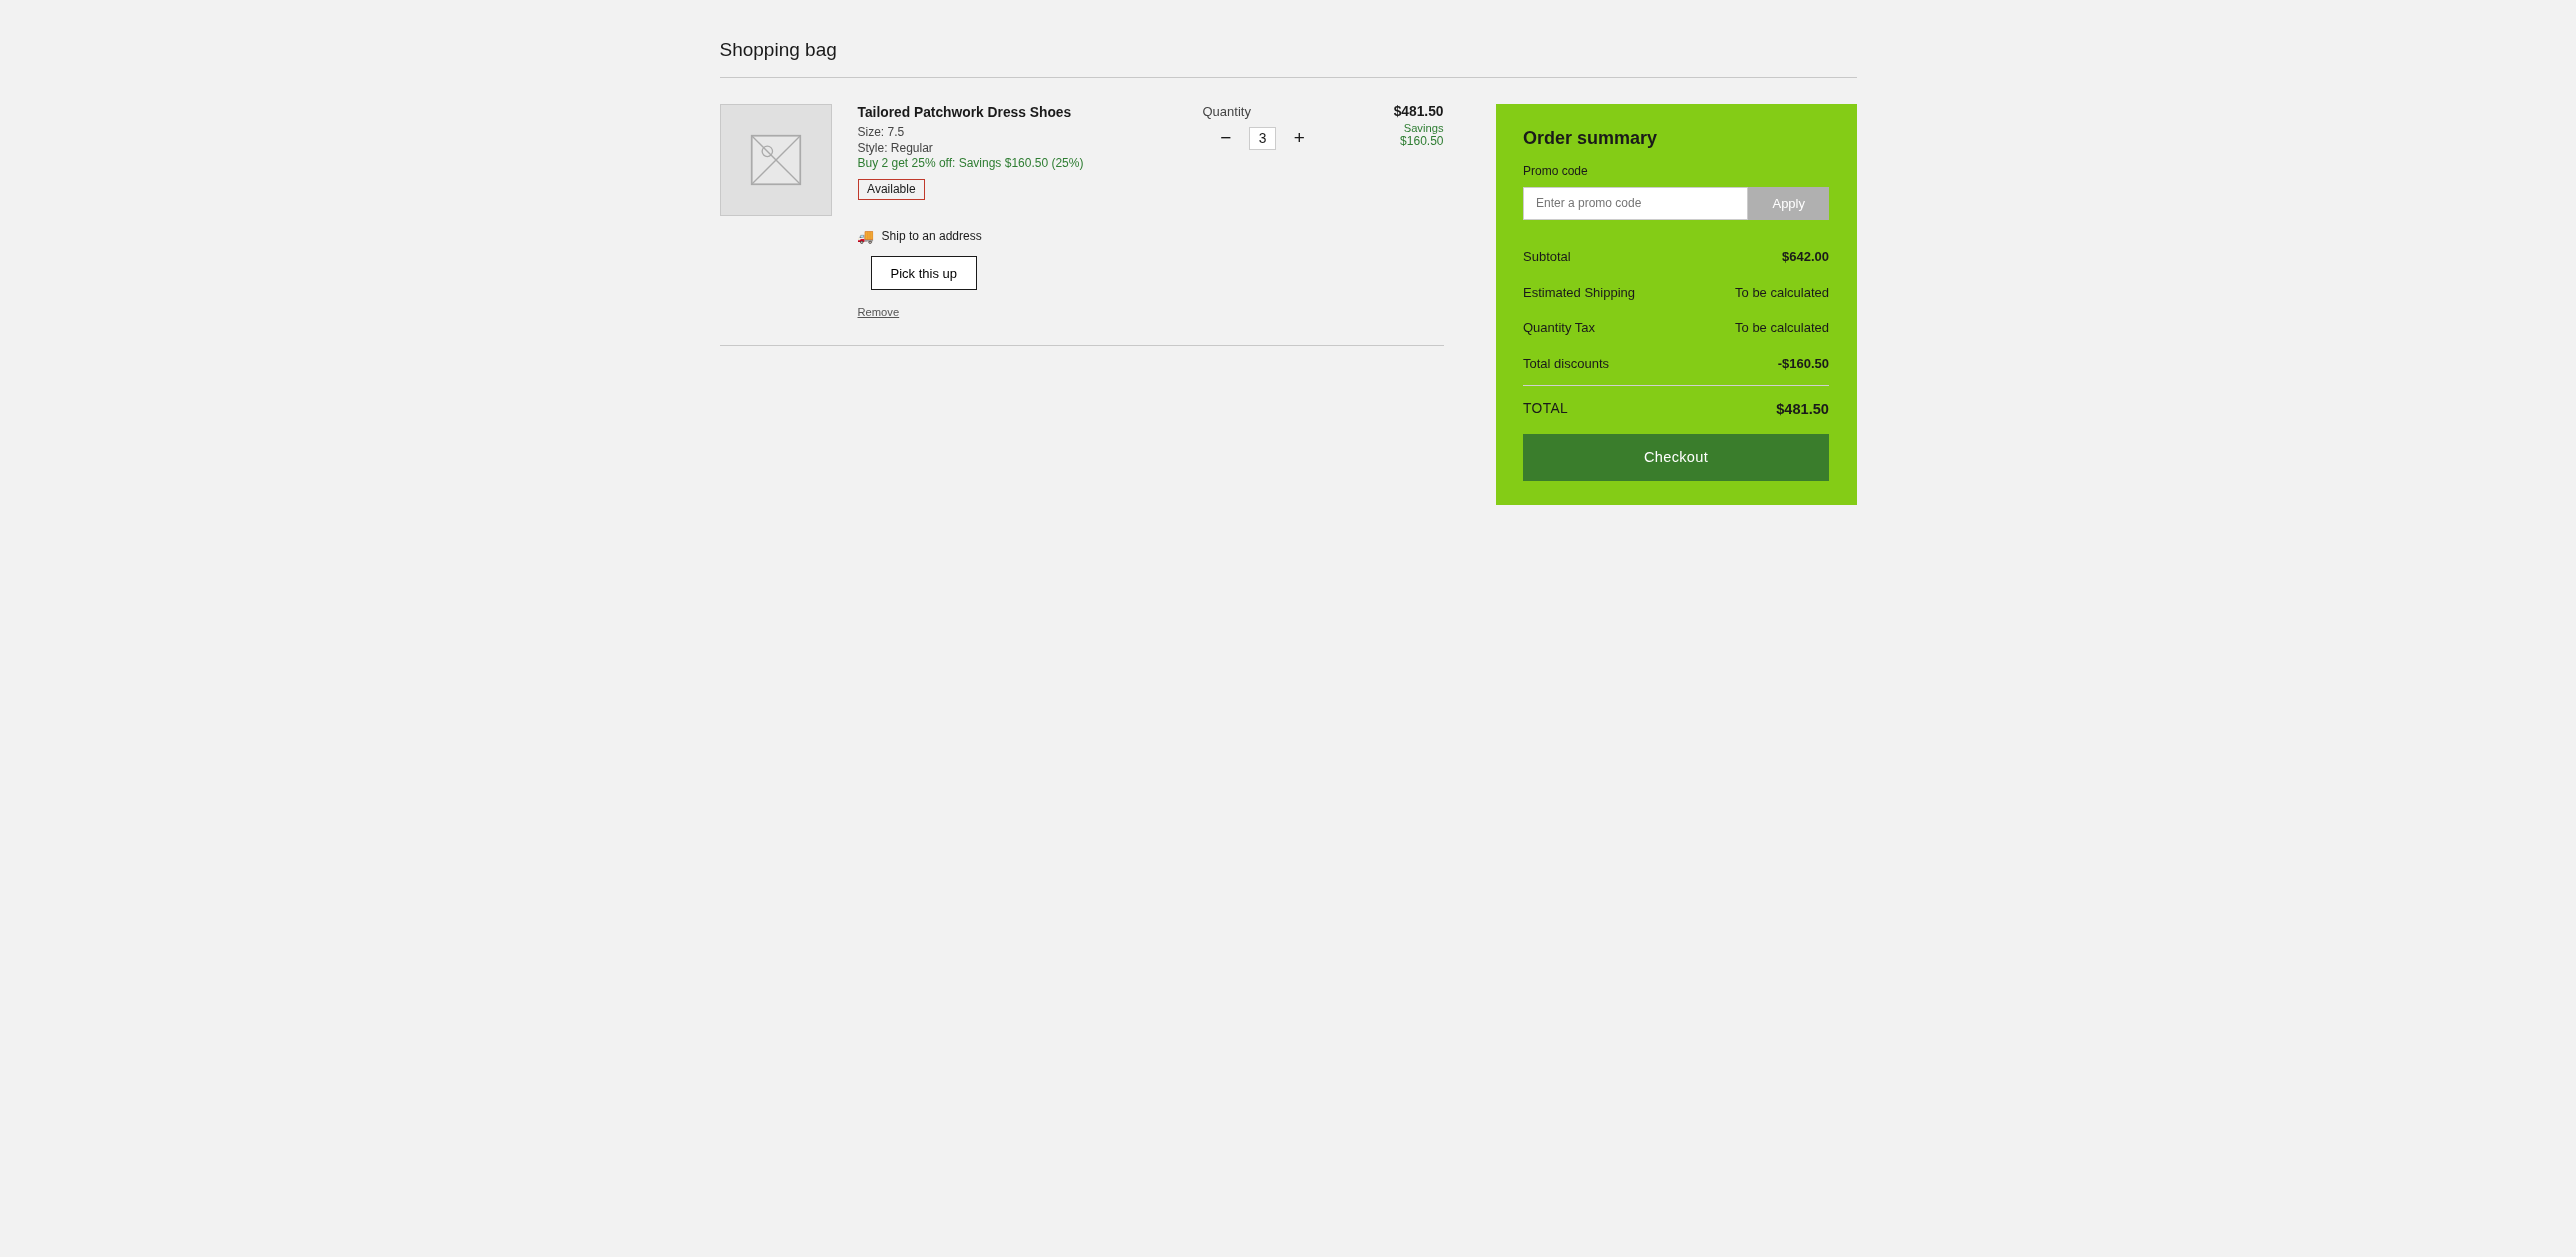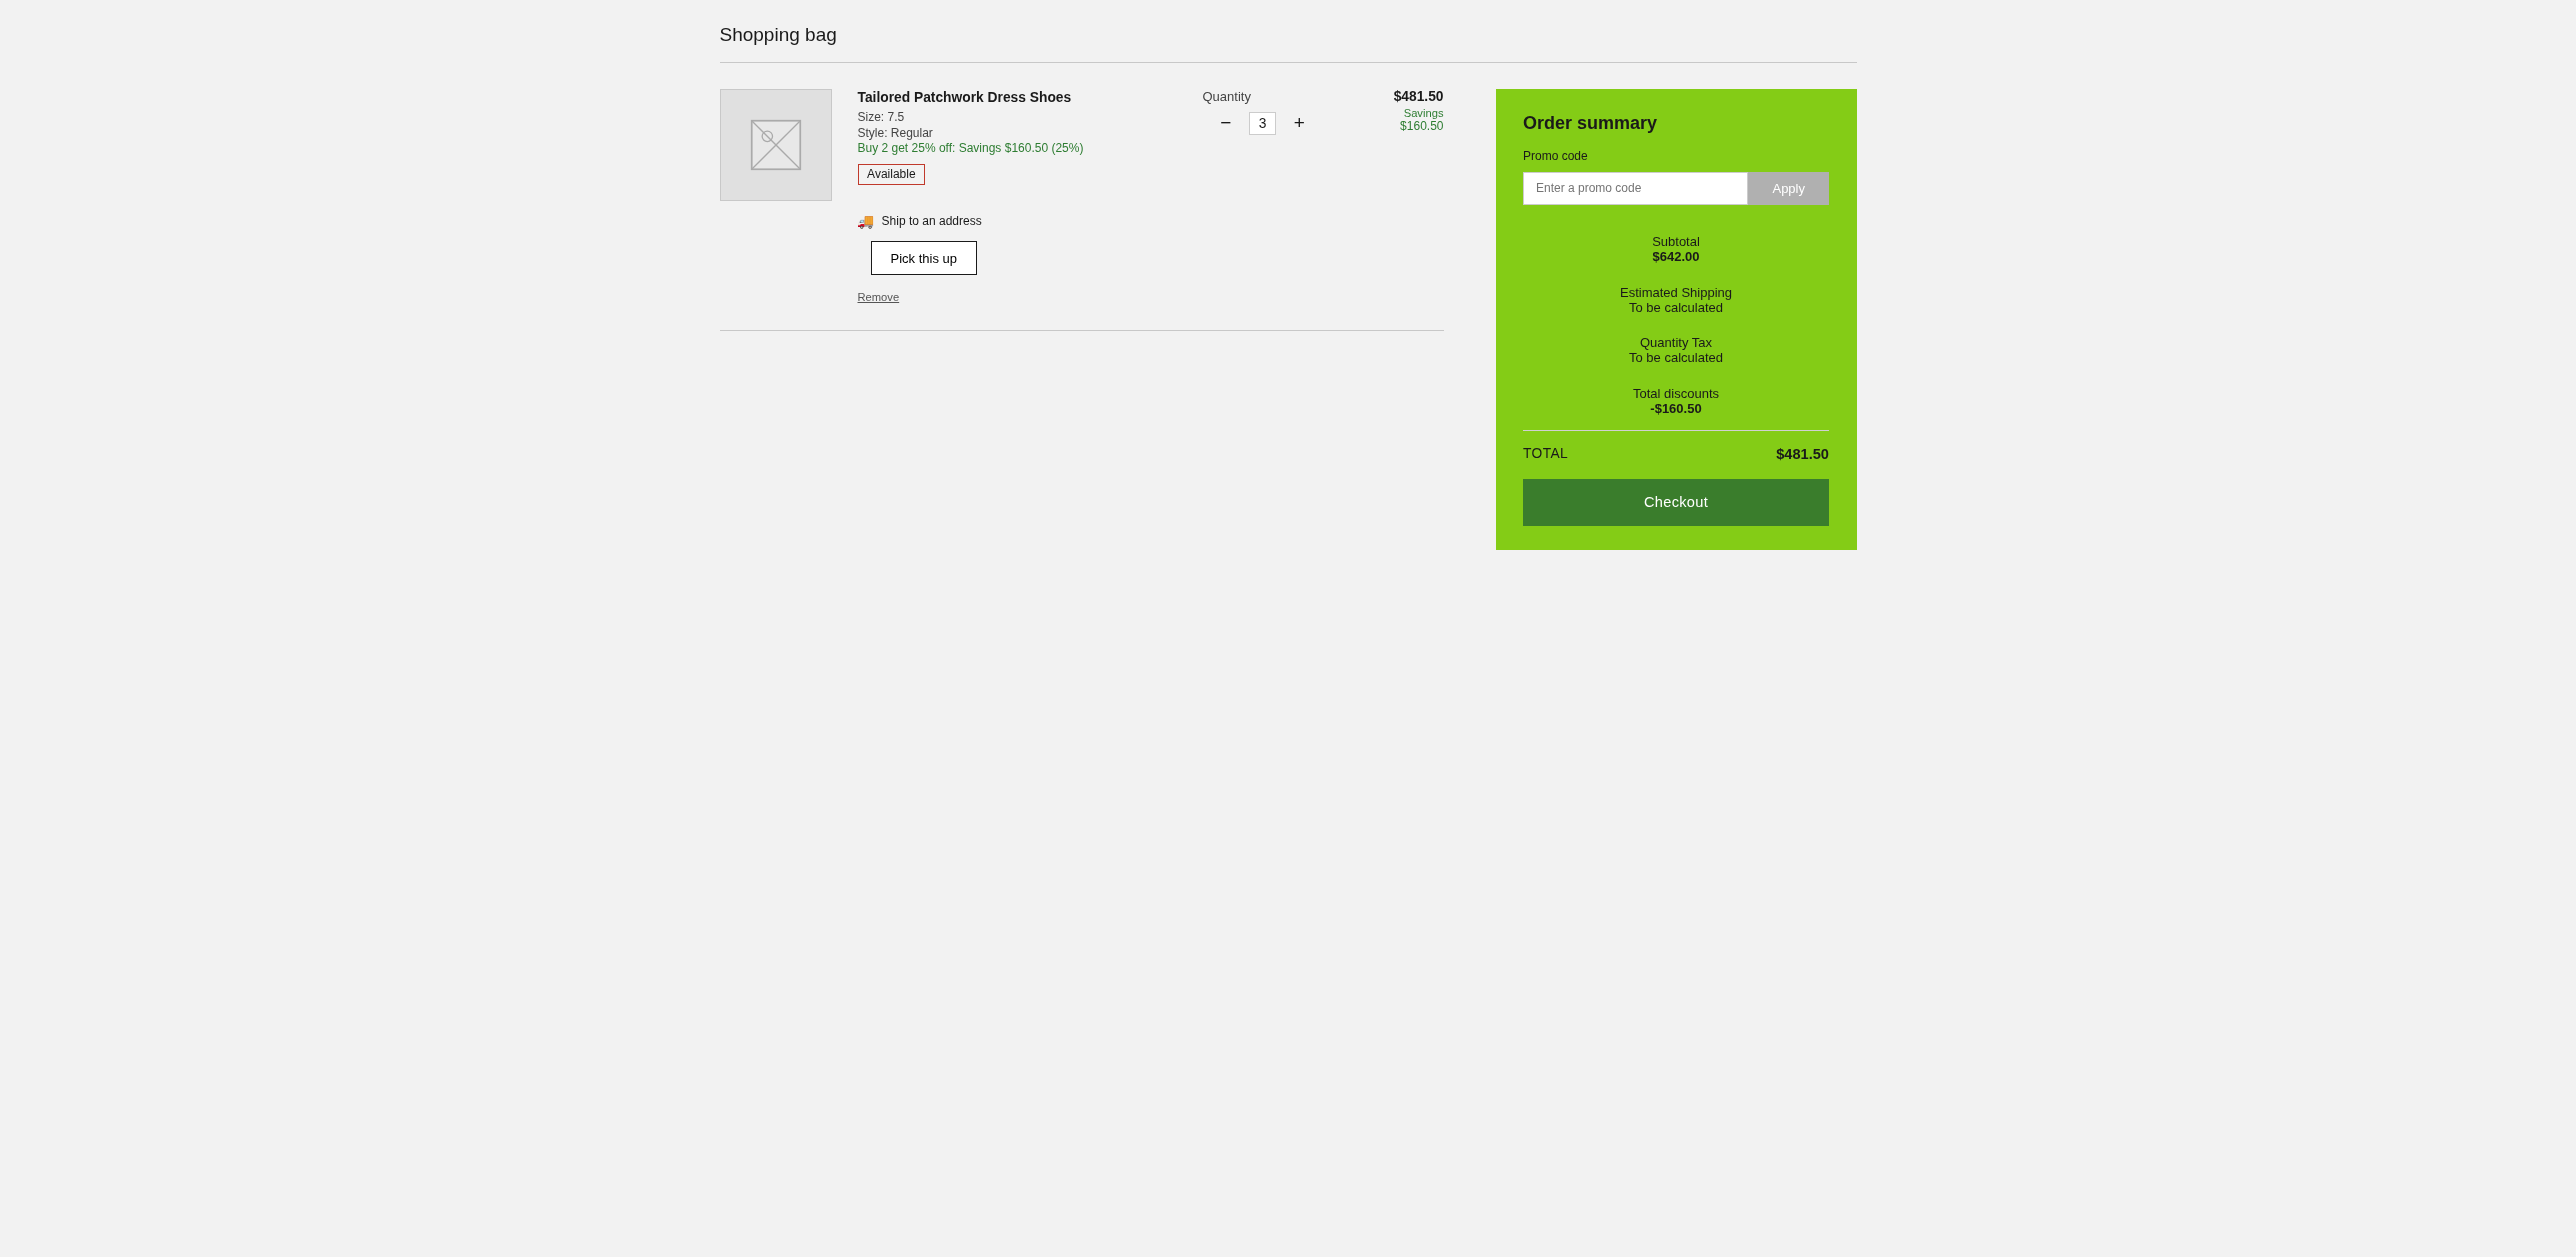--- a/index.html
+++ b/index.html
@@ -12,21 +12,21 @@
       background-color: #f2f2f2;
       font-family: 'Segoe UI', Arial, sans-serif;
       font-size: 13px;
       color: #1a1a1a;
       min-height: 100vh;
     }
 
     .page-wrapper {
       max-width: 1205px;
       margin: 0 auto;
-      padding: 24px 34px;
+      padding: 39px 34px;
     }
 
     .page-title {
       font-size: 19px;
       font-weight: 400;
       margin-bottom: 15.5px;
       color: #1a1a1a;
     }
 
     .page-divider {
@@ -250,21 +250,20 @@
       cursor: pointer;
     }
 
     .summary-row {
       display: flex;
       justify-content: space-between;
       align-items: center;
       padding: 10.3px 0;
       font-size: 13px;
       color: #1a1a1a;
-      flex-direction: column;
     }
 
     .summary-row-label {
       color: #1a1a1a;
     }
 
     .summary-row-value {
       font-weight: 700;
       color: #1a1a1a;
     }

